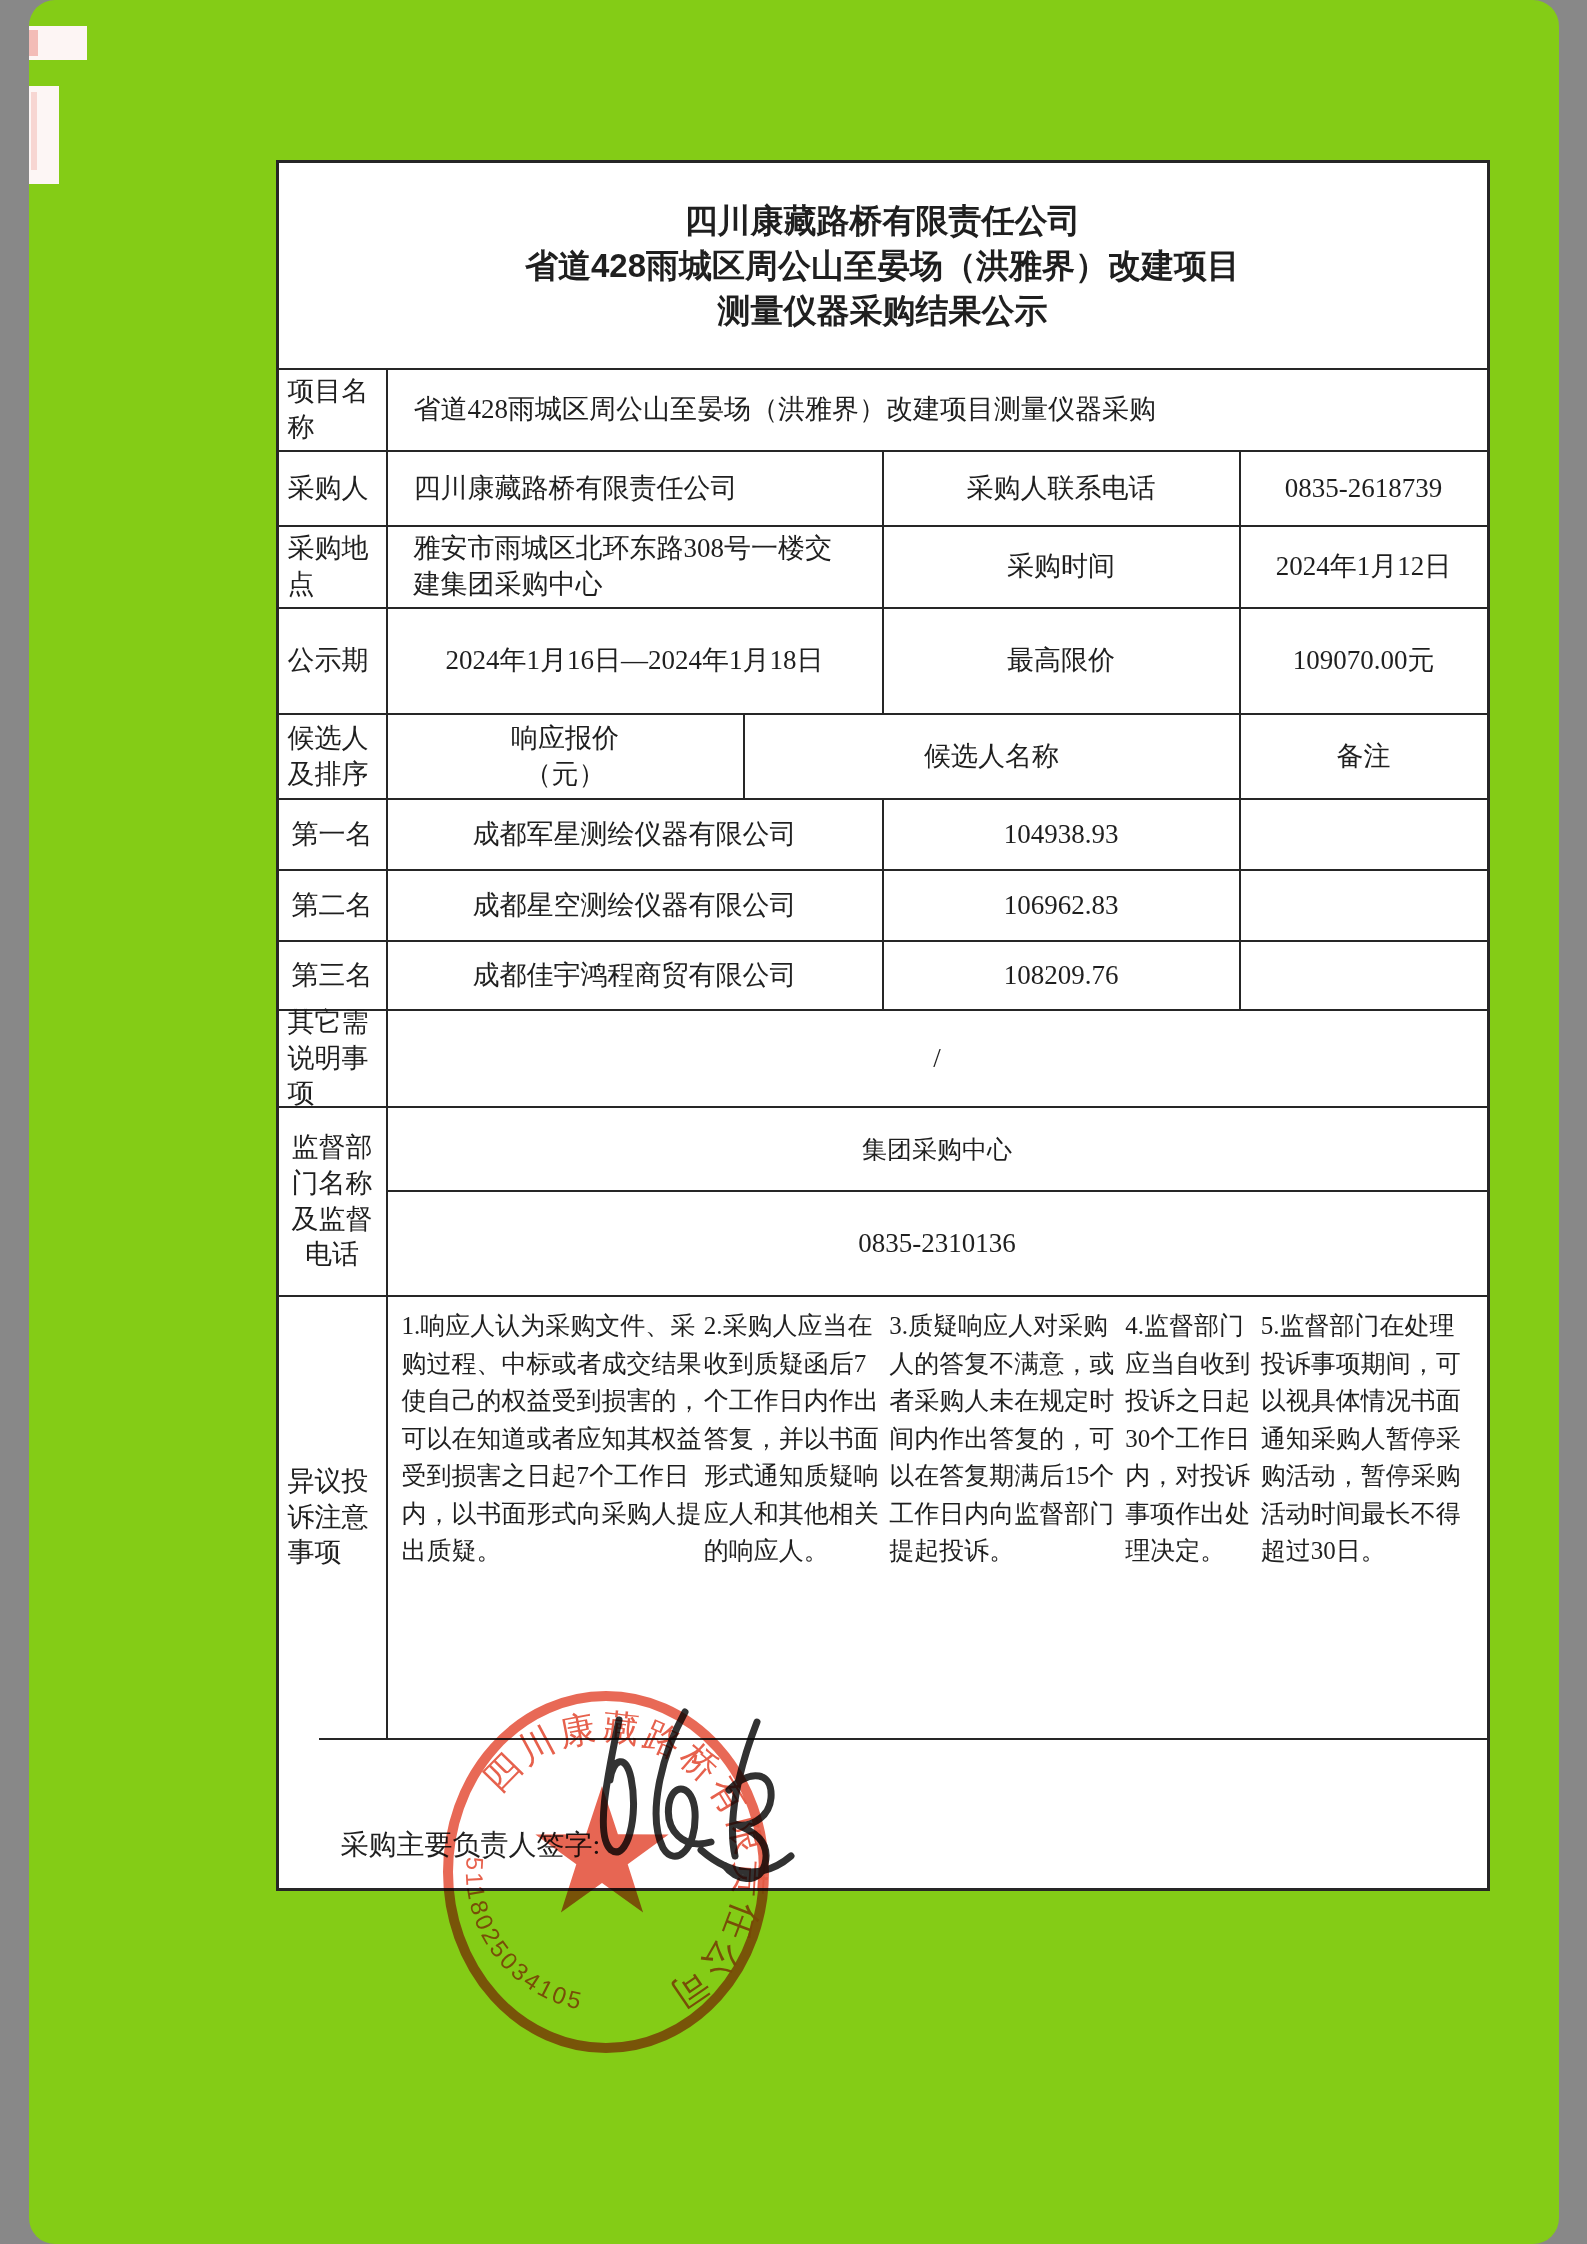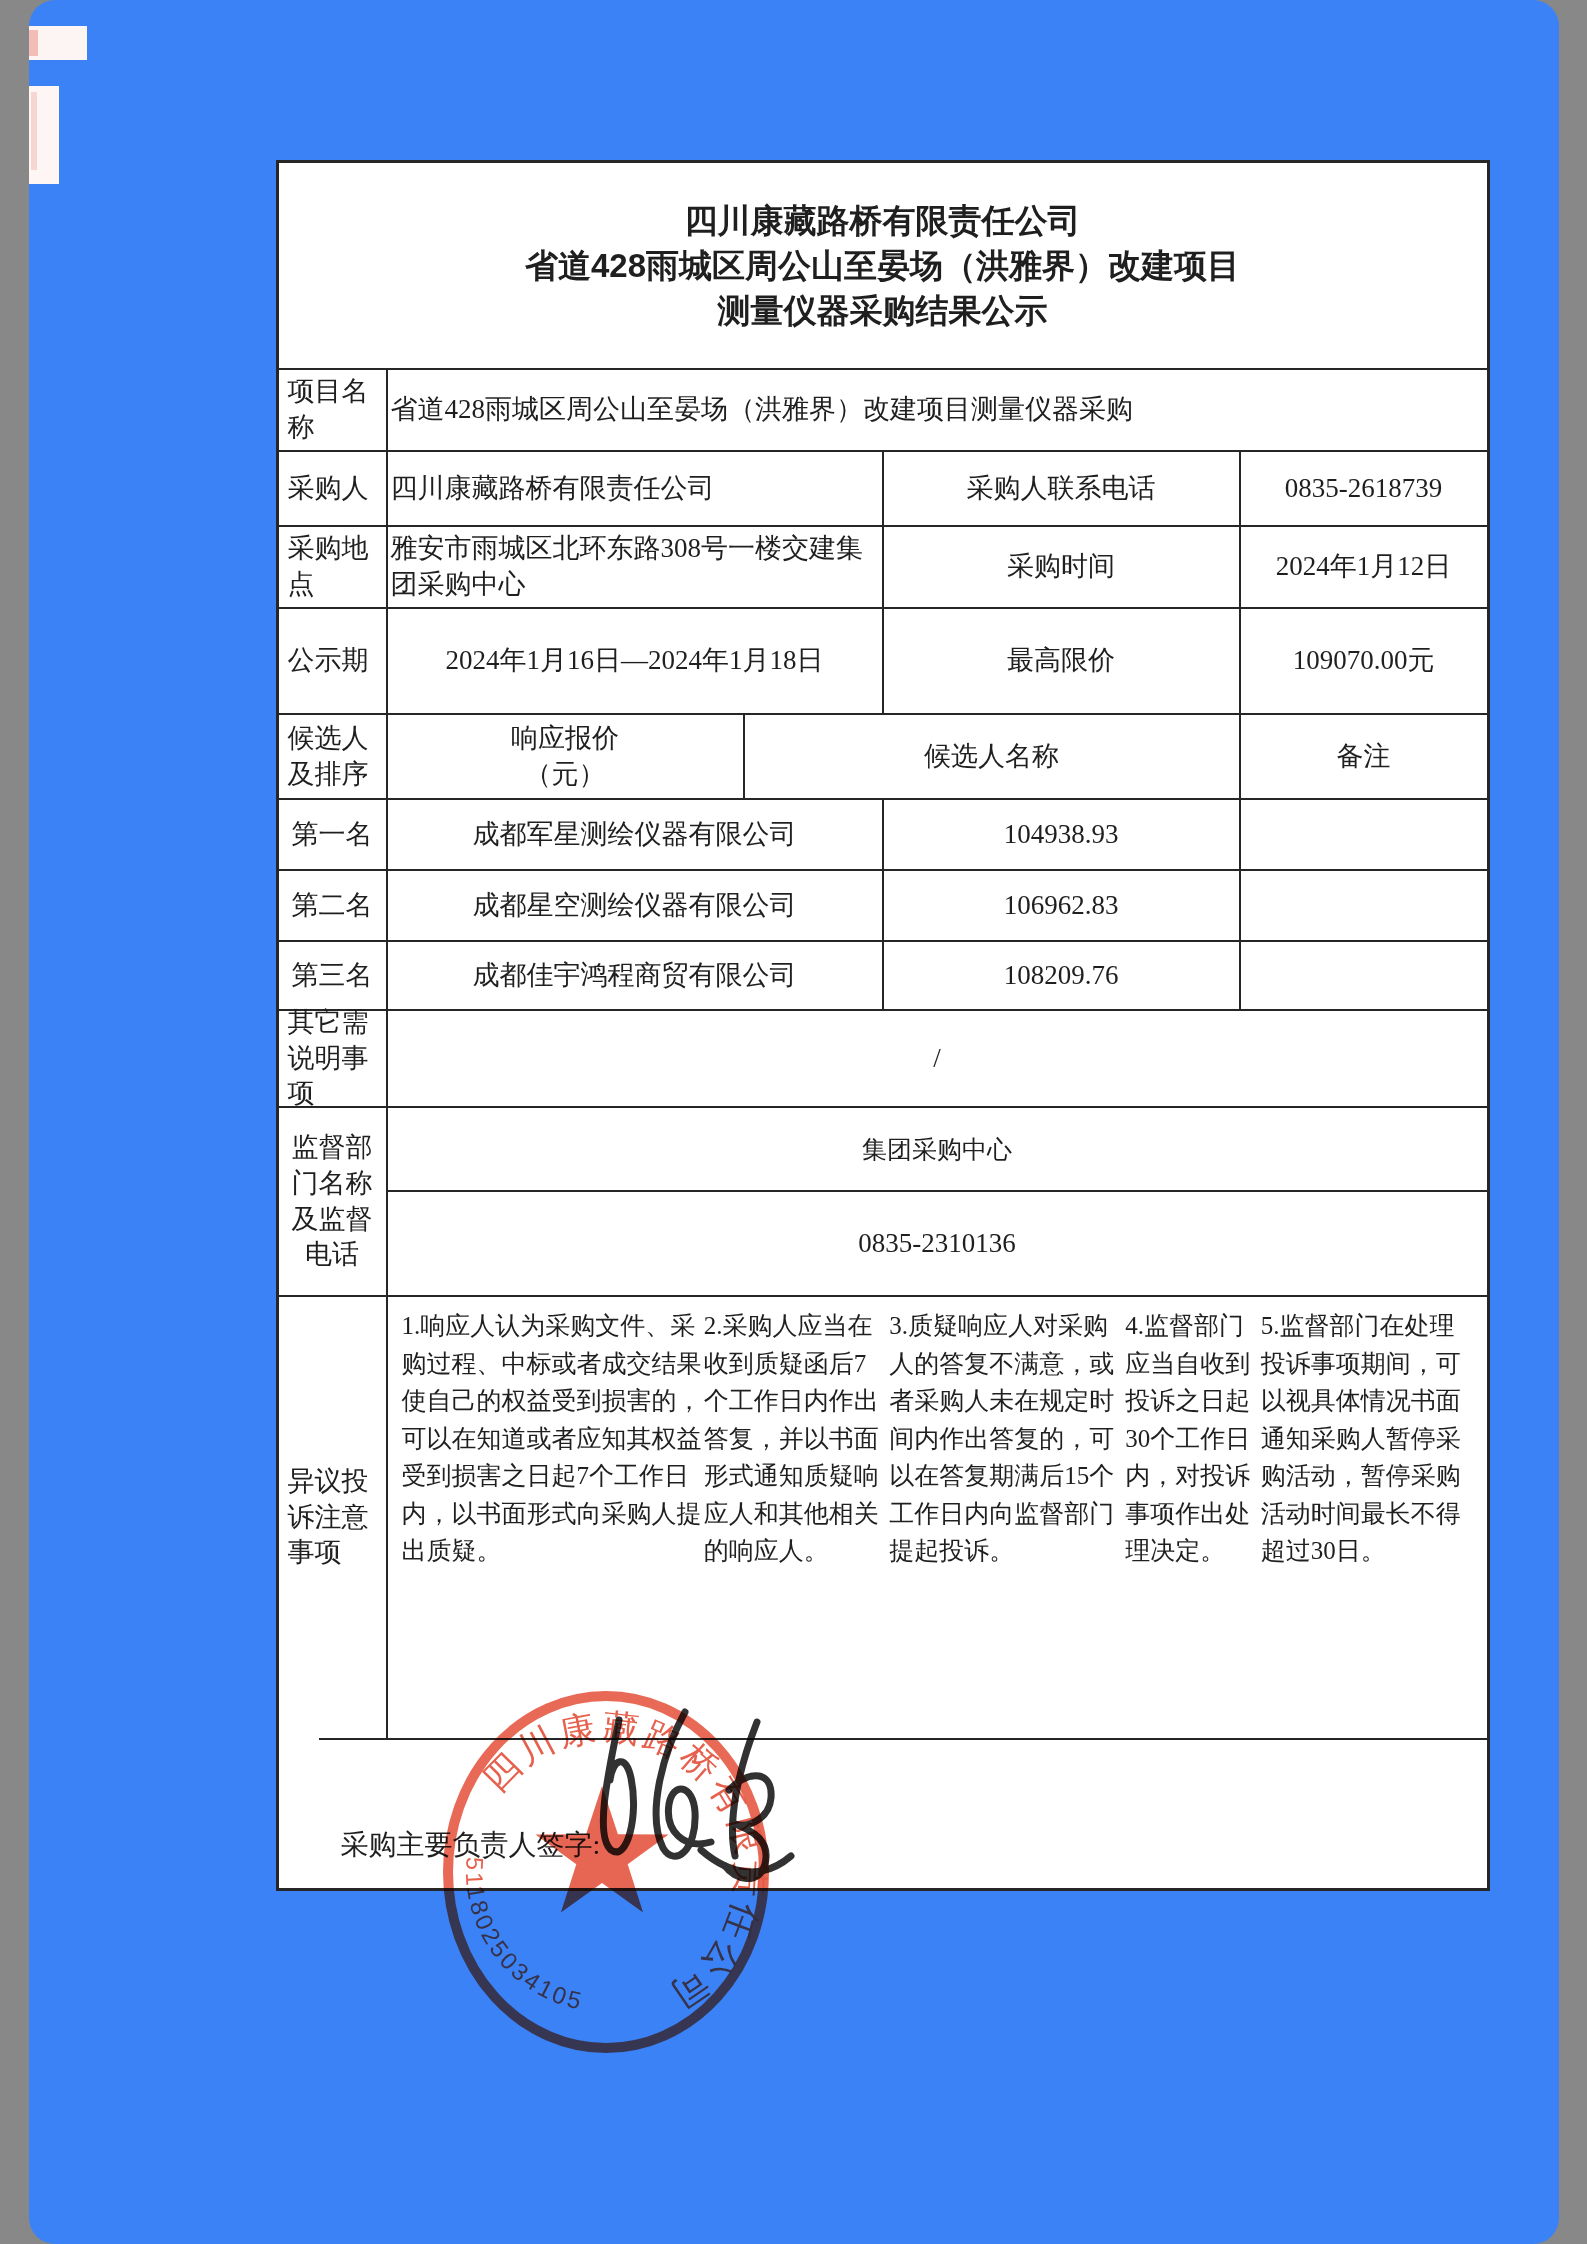--- a/index.html
+++ b/index.html
@@ -1,19 +1,19 @@
 <!DOCTYPE html>
 <html><head>
 <meta charset="utf-8">
 <style>
   html,body{margin:0;padding:0;background:#888;}
   .page{
     position:relative;
     width:1530px;height:2244px;
-    background:#3b82f6;
+    background:#84cc16;
     margin:0 auto;
     font-family:"Liberation Serif","DejaVu Serif",serif;
     color:#1f1f1f;
     overflow:hidden;
     border-radius:26px;
   }
   
   .artifact-a{position:absolute;left:0;top:26px;width:58px;height:34px;background:#fdf5f4;}
   .artifact-b{position:absolute;left:0;top:86px;width:30px;height:98px;background:#fdf6f5;}
   .artifact-a::after{content:"";position:absolute;left:0;top:4px;width:9px;height:26px;background:rgba(231,120,109,.45);}
@@ -27,21 +27,21 @@
   }
   .t-row{display:flex;box-sizing:border-box;}
   .t-row + .t-row{border-top:2px solid #262626;}
   .cell{box-sizing:border-box;display:flex;flex-direction:column;justify-content:center;font-size:27px;line-height:1.32;}
   .cl{width:107px;padding:4px 9px;}
   .cl.center{text-align:center;padding:4px 4px;}
   .c2{width:496px;border-left:2px solid #262626;}
   .c3{width:357px;border-left:2px solid #262626;}
   .c4{flex:1;border-left:2px solid #262626;}
   .vfull{flex:1;border-left:2px solid #262626;}
-  .v-left{padding:4px 3px;text-align:left;}
+  .v-left{padding:4px 26px;text-align:left;}
   .v-center{text-align:center;padding:4px 6px;}
   .rank{justify-content:center;text-align:center;padding:4px 2px;}
 
   .title-block{height:205px;flex-direction:column;justify-content:center;align-items:center;}
   .title-line{font-family:"Liberation Sans","DejaVu Sans",sans-serif;font-weight:bold;font-size:33px;line-height:45px;text-align:center;}
 
   .h-project{height:82px;}
   .h-purchaser{height:75px;}
   .h-location{height:82px;}
   .h-publicity{height:106px;}

